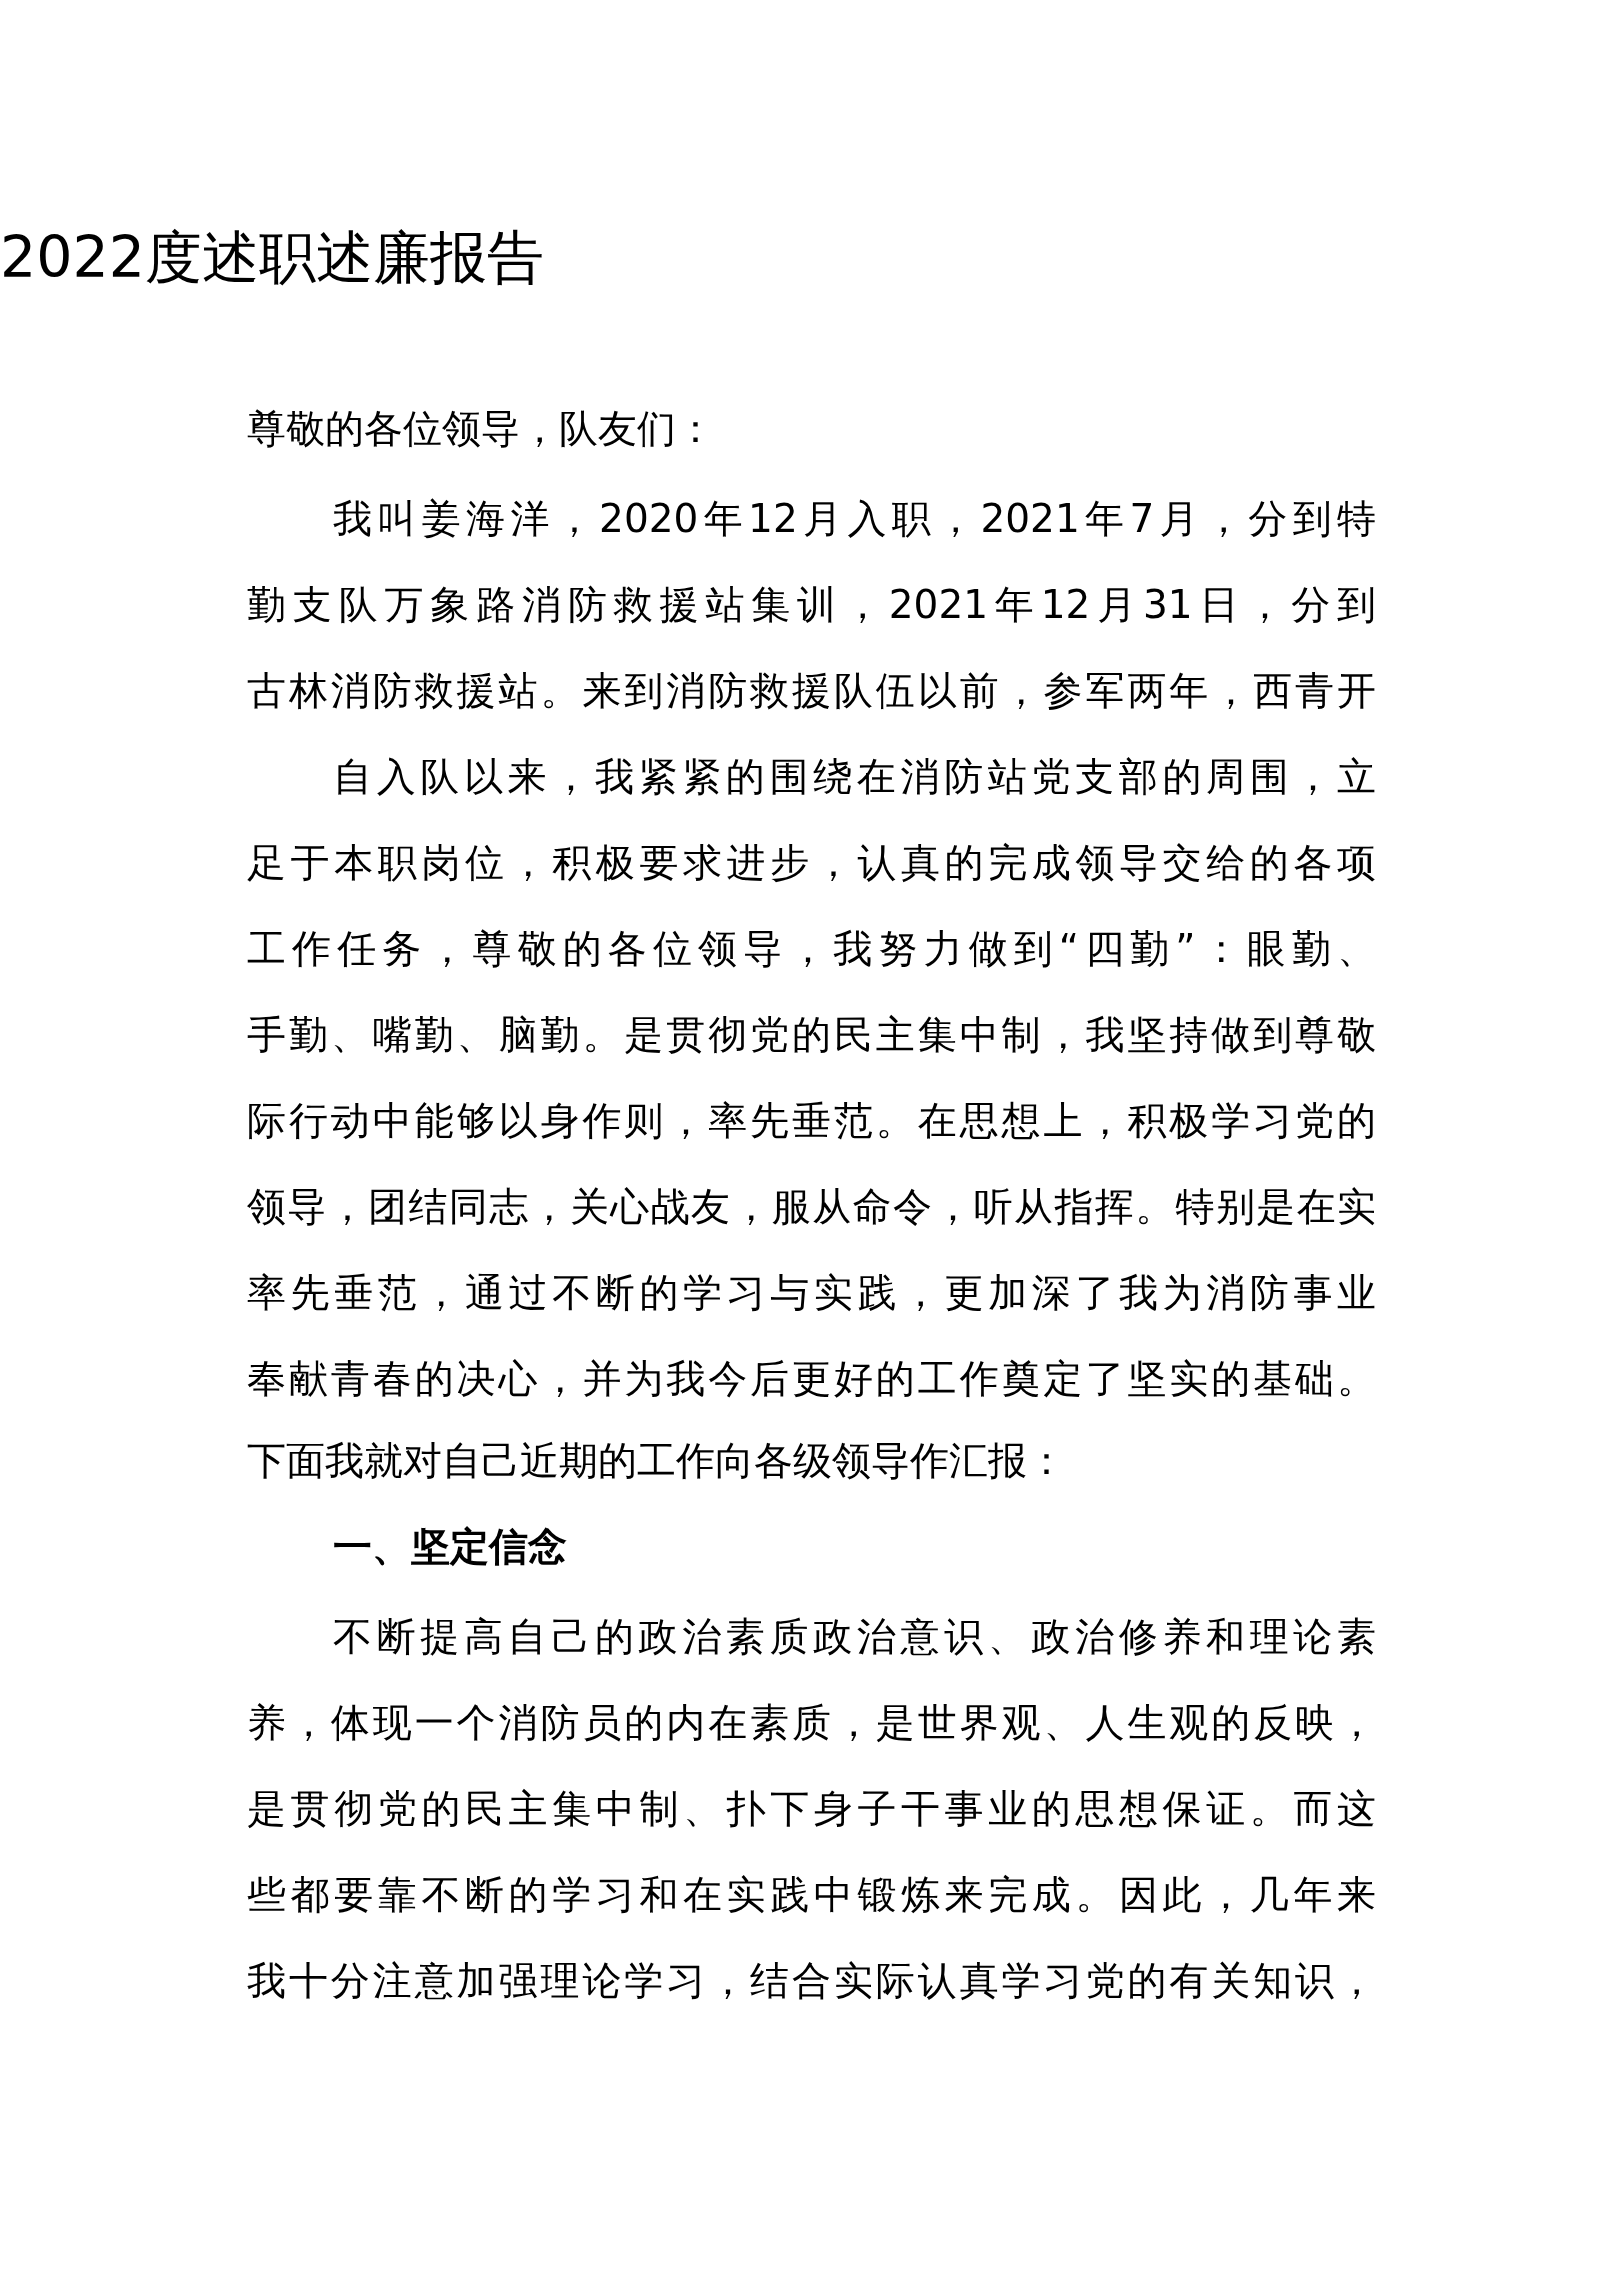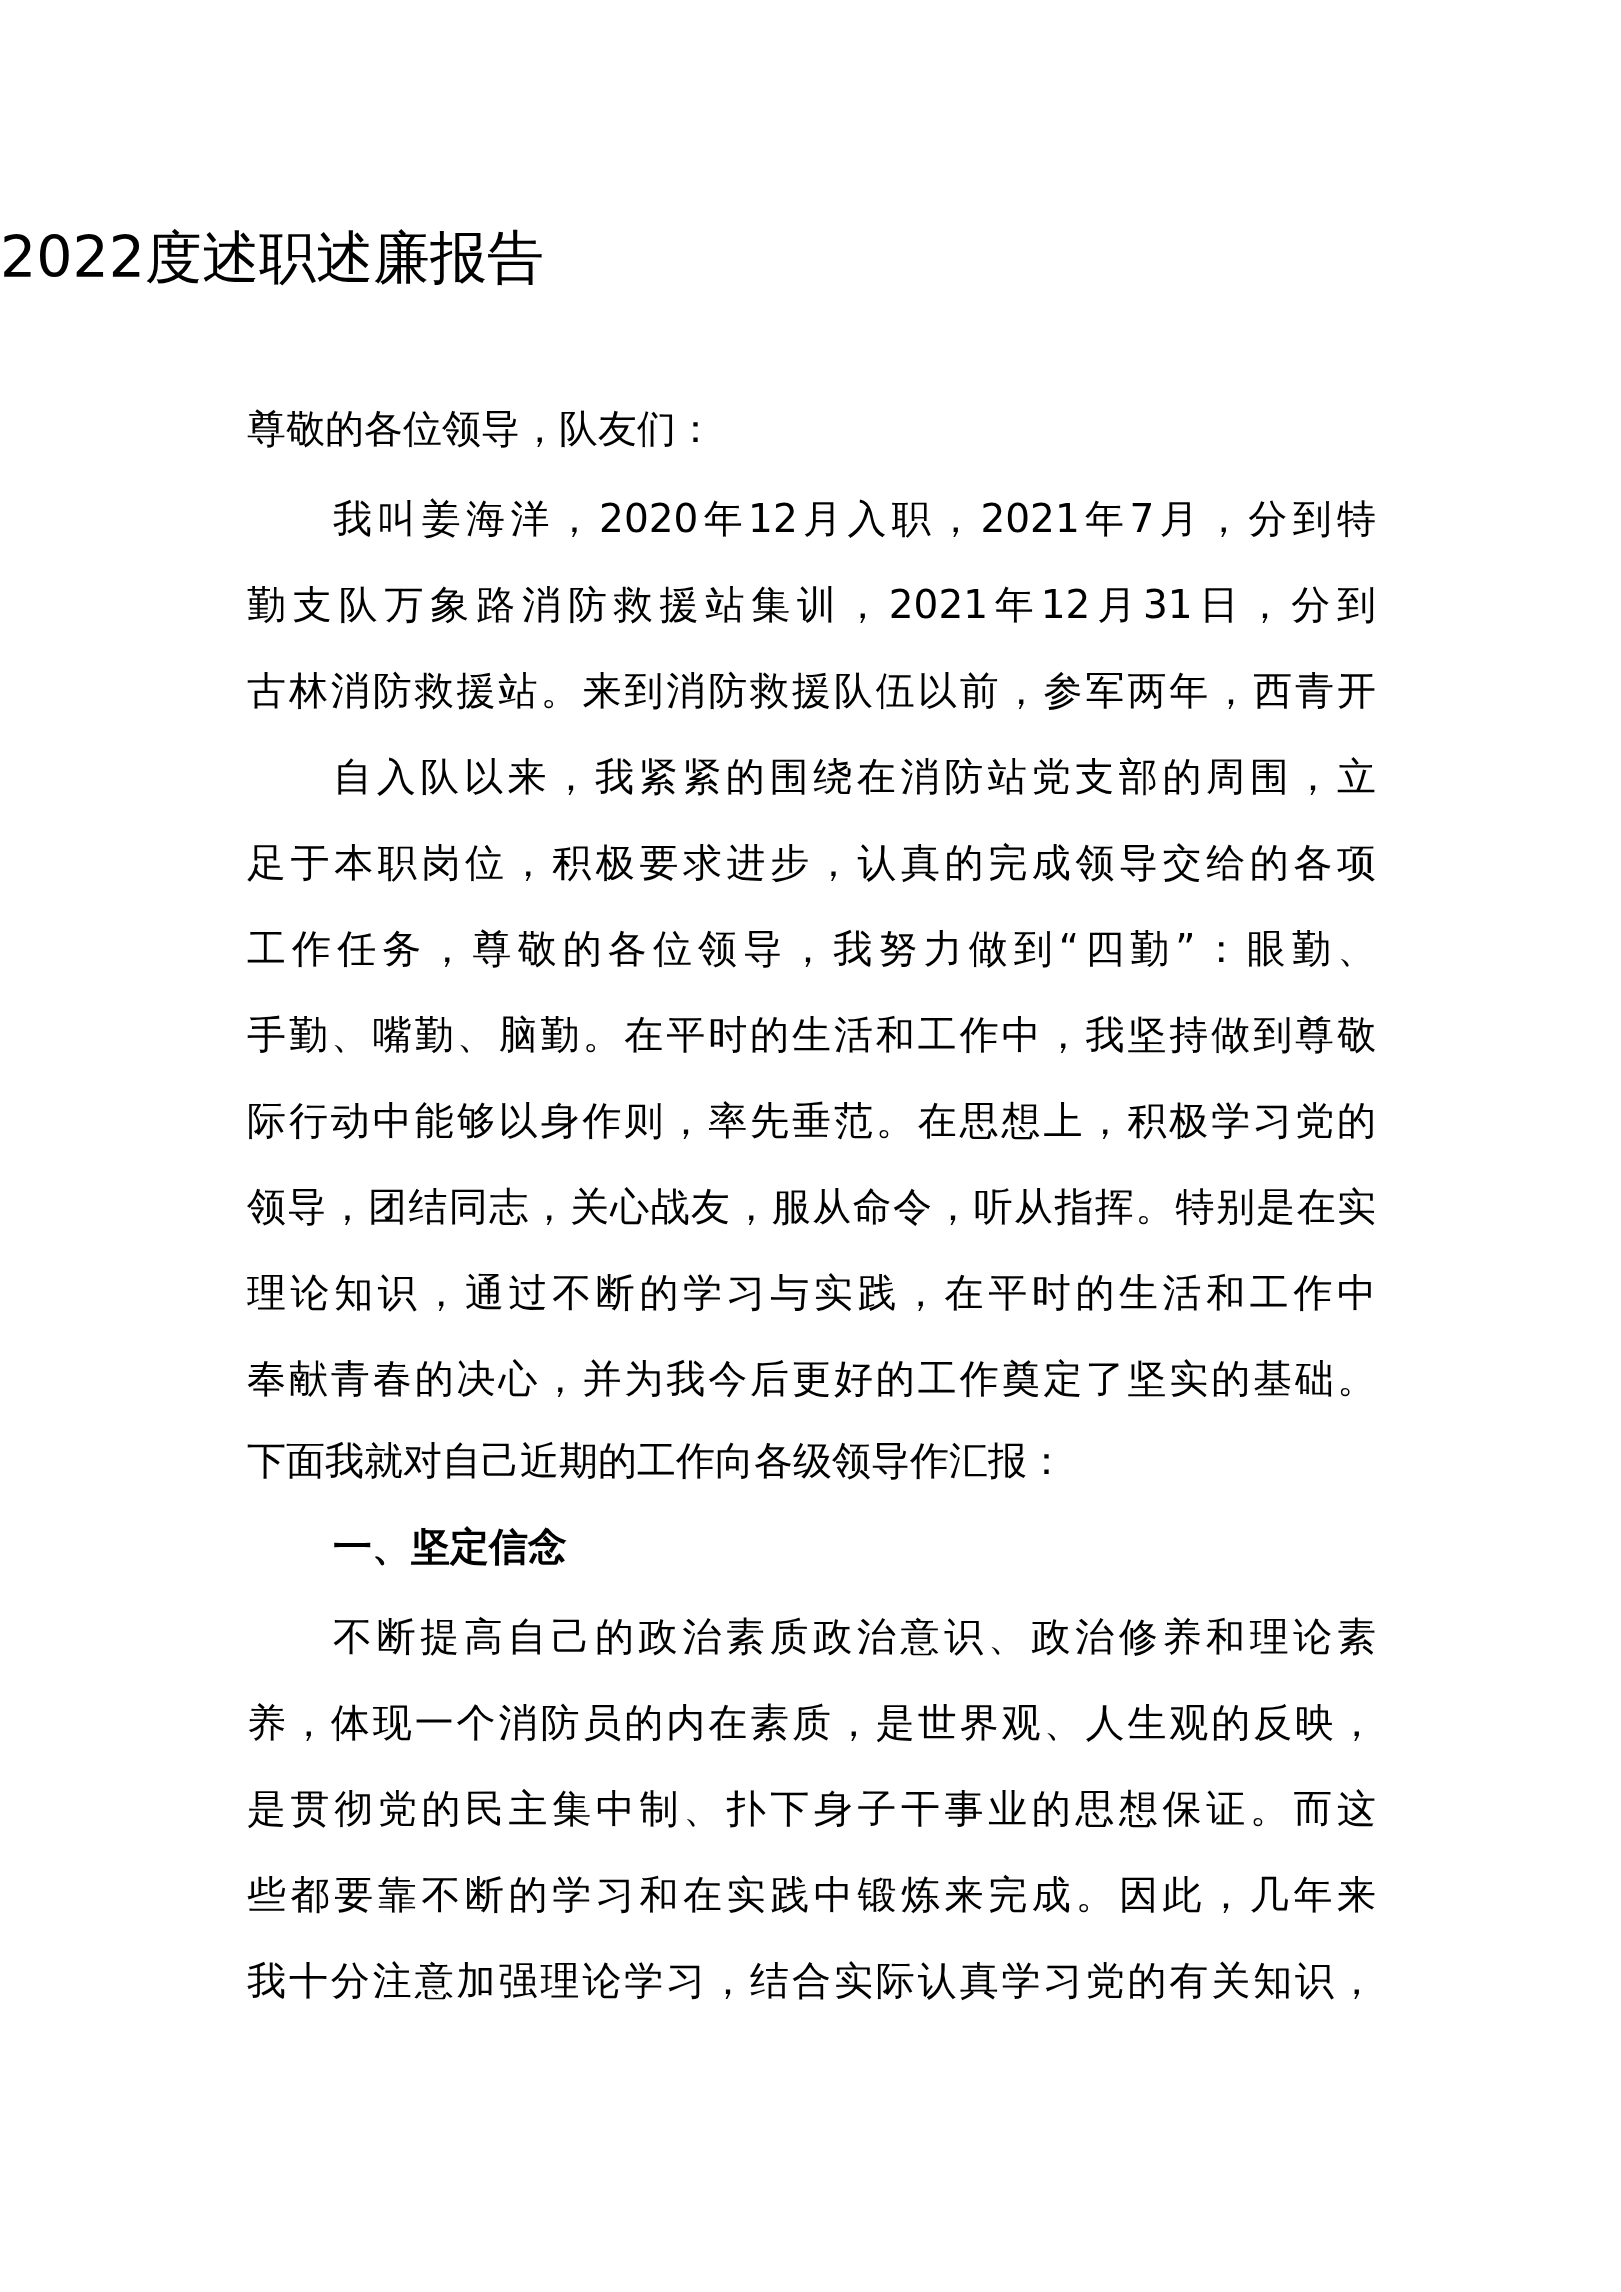--- a/index.html
+++ b/index.html
@@ -69,24 +69,24 @@
   <div class="title">2022度述职述廉报告</div>
 
   <div class="body">
     <div class="line last">尊敬的各位领导，队友们：</div>
     <div class="line indent">我叫姜海洋，2020年12月入职，2021年7月，分到特</div>
     <div class="line">勤支队万象路消防救援站集训，2021年12月31日，分到</div>
     <div class="line">古林消防救援站。来到消防救援队伍以前，参军两年，西青开</div>
     <div class="line indent">自入队以来，我紧紧的围绕在消防站党支部的周围，立</div>
     <div class="line">足于本职岗位，积极要求进步，认真的完成领导交给的各项</div>
     <div class="line">工作任务，尊敬的各位领导，我努力做到“四勤”：眼勤、</div>
-    <div class="line">手勤、嘴勤、脑勤。在平时的生活和工作中，我坚持做到尊敬</div>
+    <div class="line">手勤、嘴勤、脑勤。是贯彻党的民主集中制，我坚持做到尊敬</div>
     <div class="line">际行动中能够以身作则，率先垂范。在思想上，积极学习党的</div>
     <div class="line">领导，团结同志，关心战友，服从命令，听从指挥。特别是在实</div>
-    <div class="line">理论知识，通过不断的学习与实践，在平时的生活和工作中</div>
+    <div class="line">率先垂范，通过不断的学习与实践，更加深了我为消防事业</div>
     <div class="line">奉献青春的决心，并为我今后更好的工作奠定了坚实的基础。</div>
     <div class="line last">下面我就对自己近期的工作向各级领导作汇报：</div>
     <div class="line indent last heading">一、坚定信念</div>
     <div class="line indent">不断提高自己的政治素质政治意识、政治修养和理论素</div>
     <div class="line">养，体现一个消防员的内在素质，是世界观、人生观的反映，</div>
     <div class="line">是贯彻党的民主集中制、扑下身子干事业的思想保证。而这</div>
     <div class="line">些都要靠不断的学习和在实践中锻炼来完成。因此，几年来</div>
     <div class="line">我十分注意加强理论学习，结合实际认真学习党的有关知识，</div>
   </div>
 </div>

